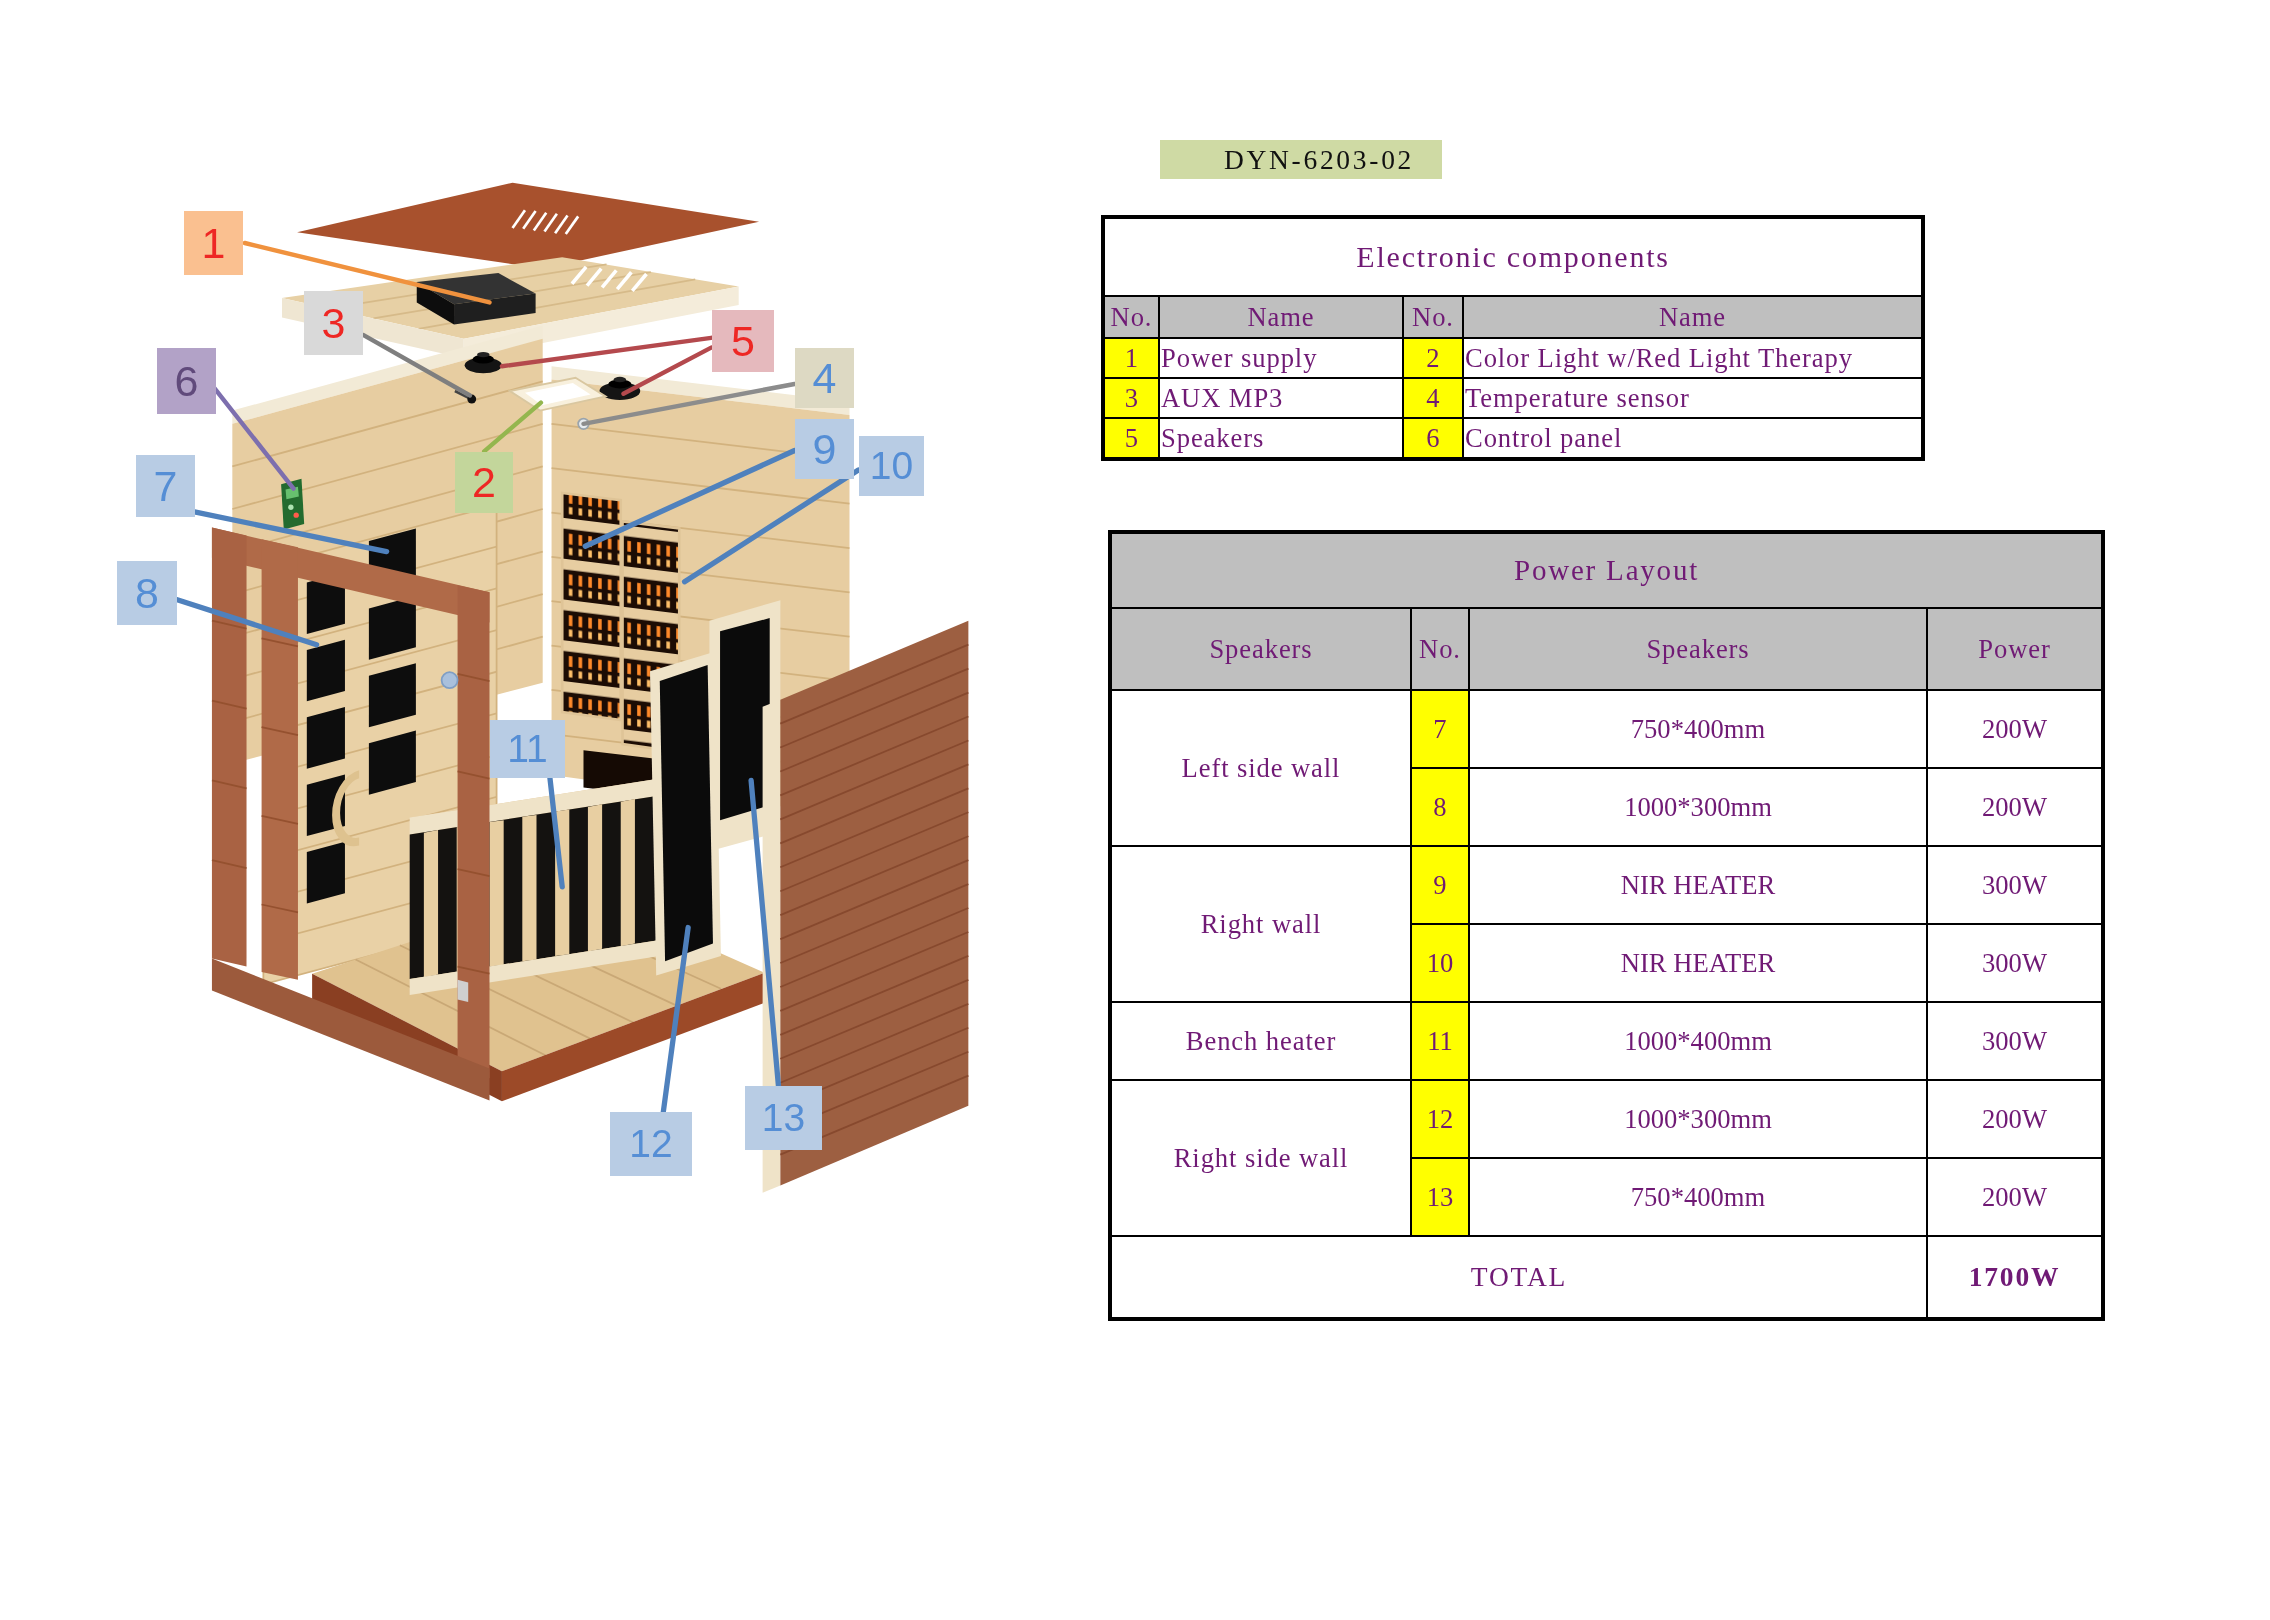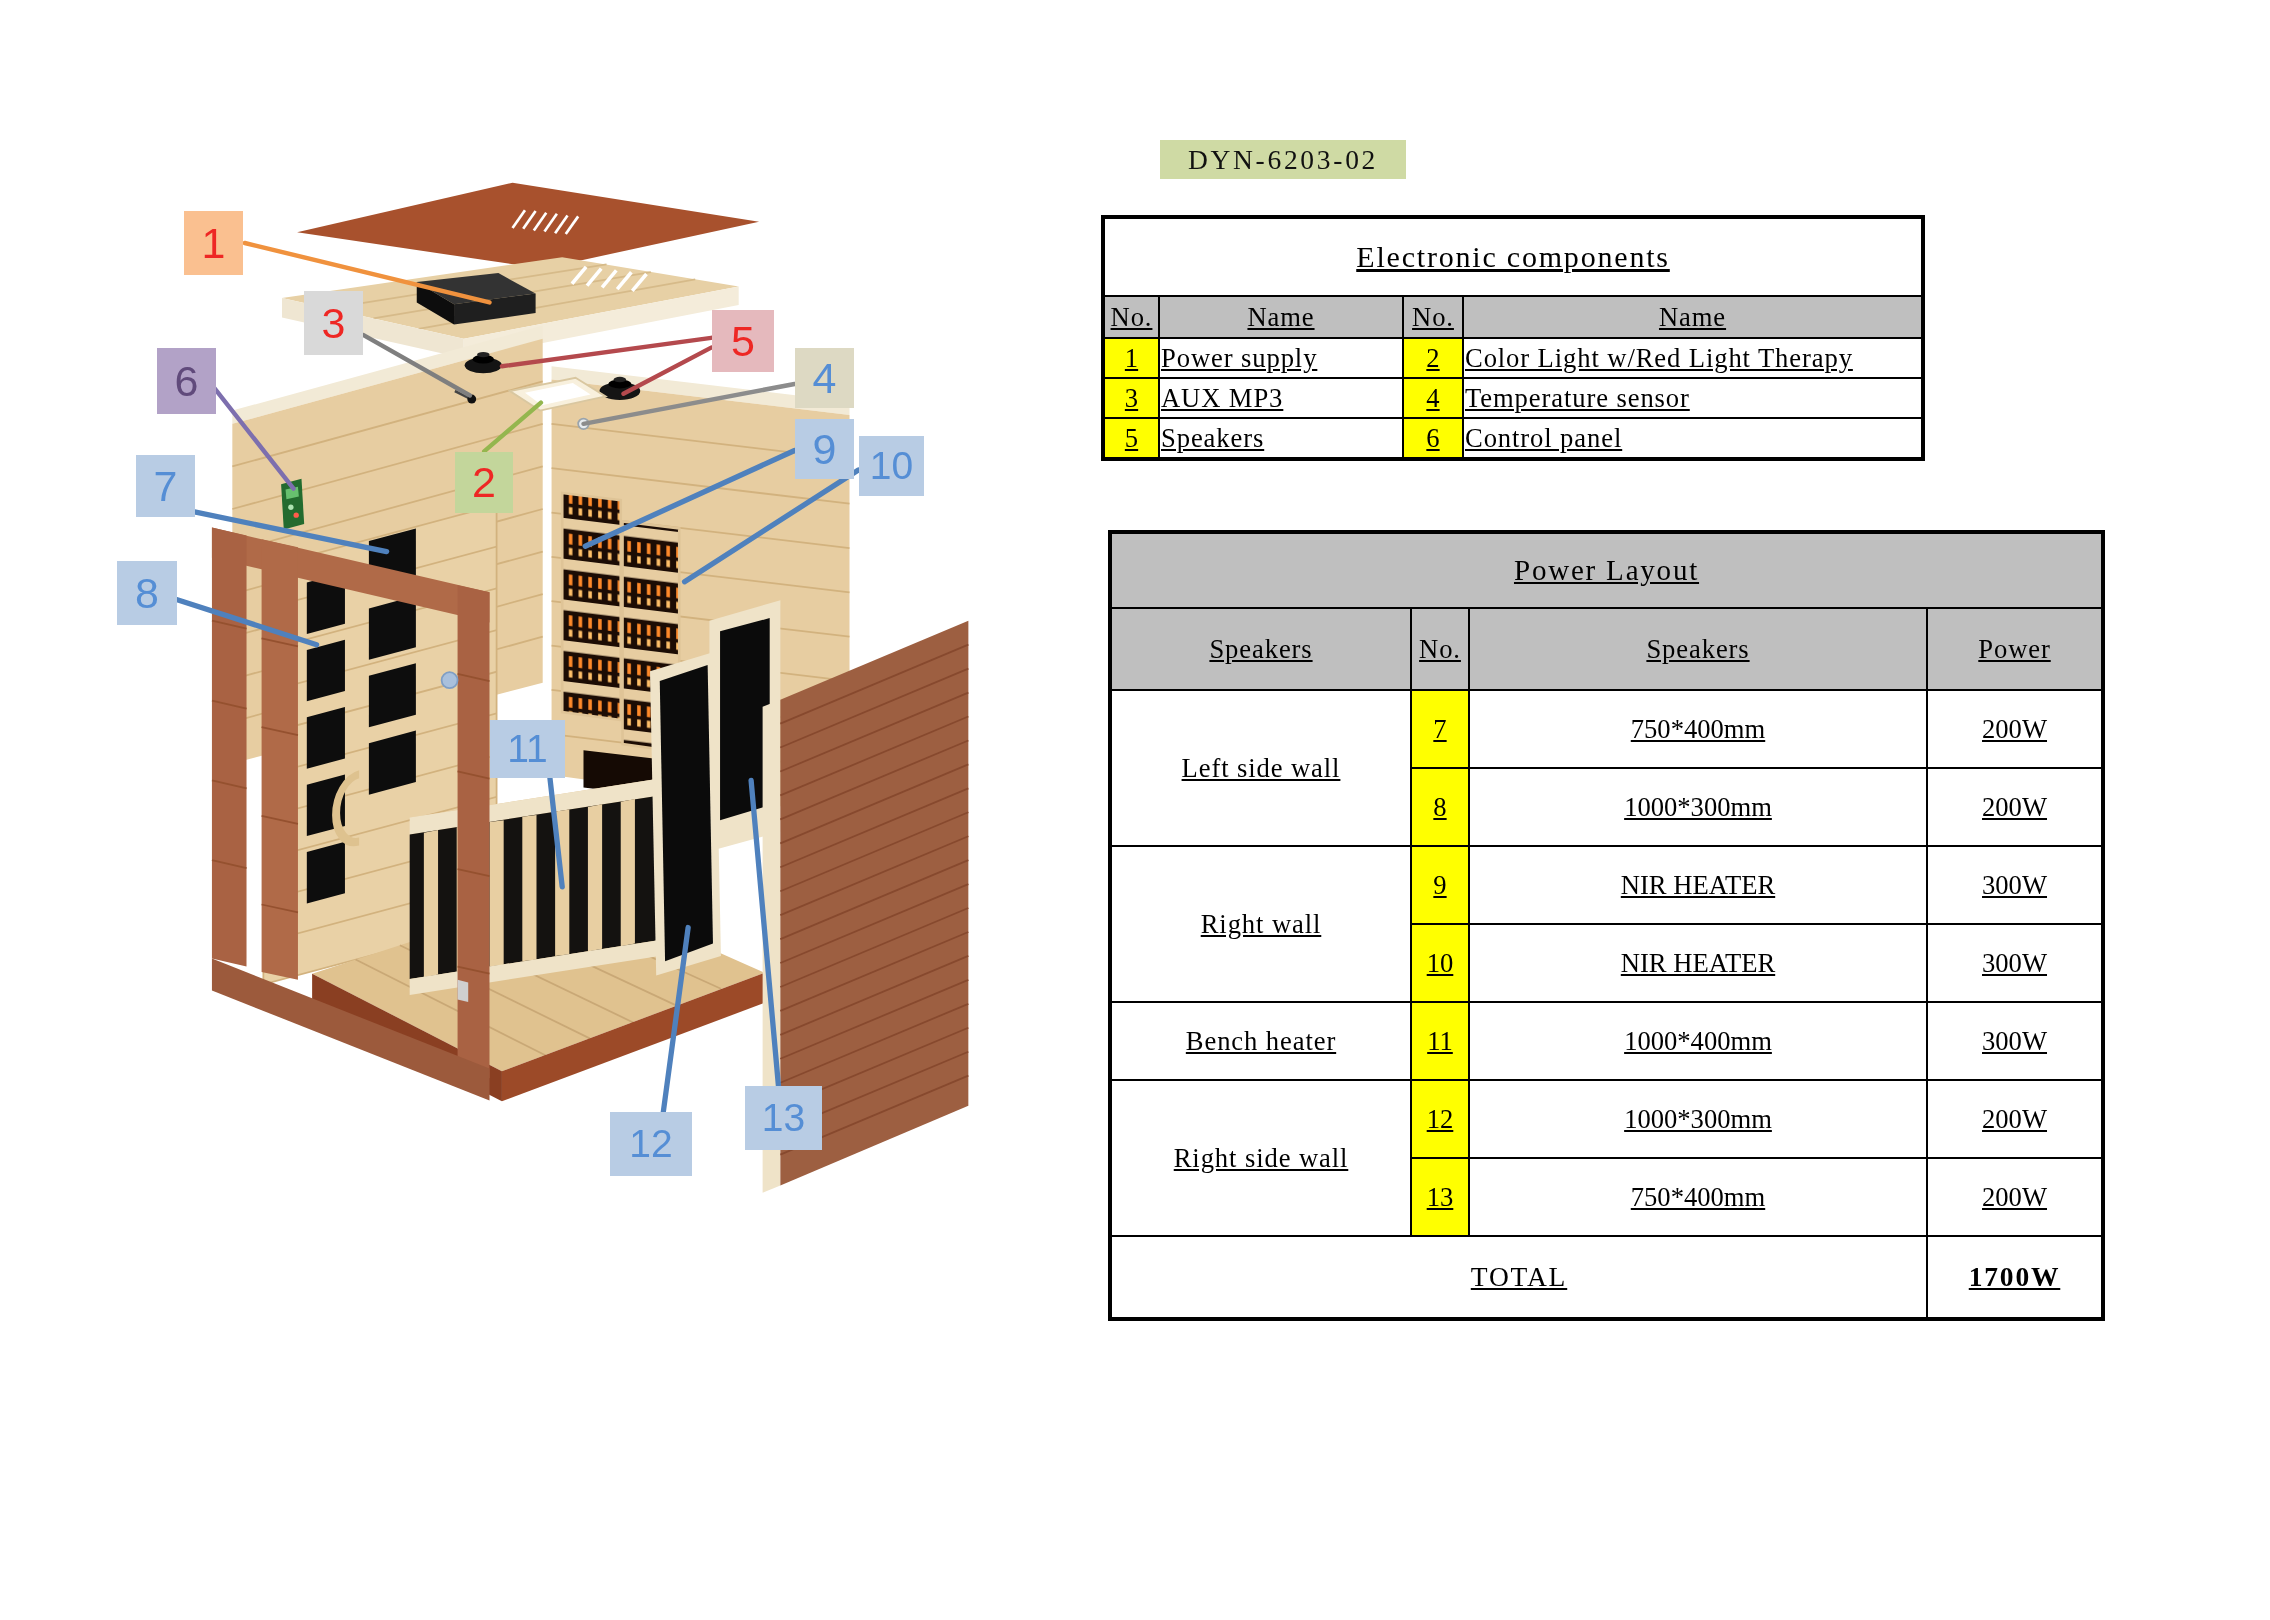--- a/index.html
+++ b/index.html
@@ -8,25 +8,25 @@
   svg{position:absolute;left:0;top:0;}
 
   
   .lbl{position:absolute;display:flex;align-items:center;justify-content:center;
        font-family:"Liberation Sans","DejaVu Sans",sans-serif;font-size:43px;font-weight:500;}
   .lbl.small{font-size:39px;}
 
   
   .badge{position:absolute;left:1160px;top:140px;width:246px;height:39px;background:#cfdaa4;
          display:flex;align-items:center;justify-content:center;font-size:27.5px;color:#111;
-         letter-spacing:2.7px;}
+         letter-spacing:2.7px;padding-left:36px;}
 
   
   table.tbl{position:absolute;border-collapse:collapse;table-layout:fixed;background:#fff;}
-  table.tbl td{border:2.7px solid #000;overflow:hidden;white-space:nowrap;color:#000000;text-decoration:underline;}
+  table.tbl td{border:2.7px solid #000;overflow:hidden;white-space:nowrap;color:#701a75;}
   table.ec{left:1101px;top:215px;width:820px;}
   table.pl{left:1108px;top:530px;width:992px;}
   table.tbl{border:4.4px solid #000;}
   .ec-title{height:74px;text-align:center;font-size:30px;letter-spacing:1.8px;background:#fff;}
   .pl-title{height:71px;text-align:center;font-size:29px;letter-spacing:1.8px;}
   tr.hdr td{background:#bfbfbf;text-align:center;font-size:26.6px;letter-spacing:0.9px;}
   table.ec tr.hdr td{height:38px;}
   table.pl tr.hdr td{height:78px;}
   table.ec tr.data td{height:36px;font-size:26.6px;}
   table.pl tr.data td{height:74px;font-size:26.6px;}

